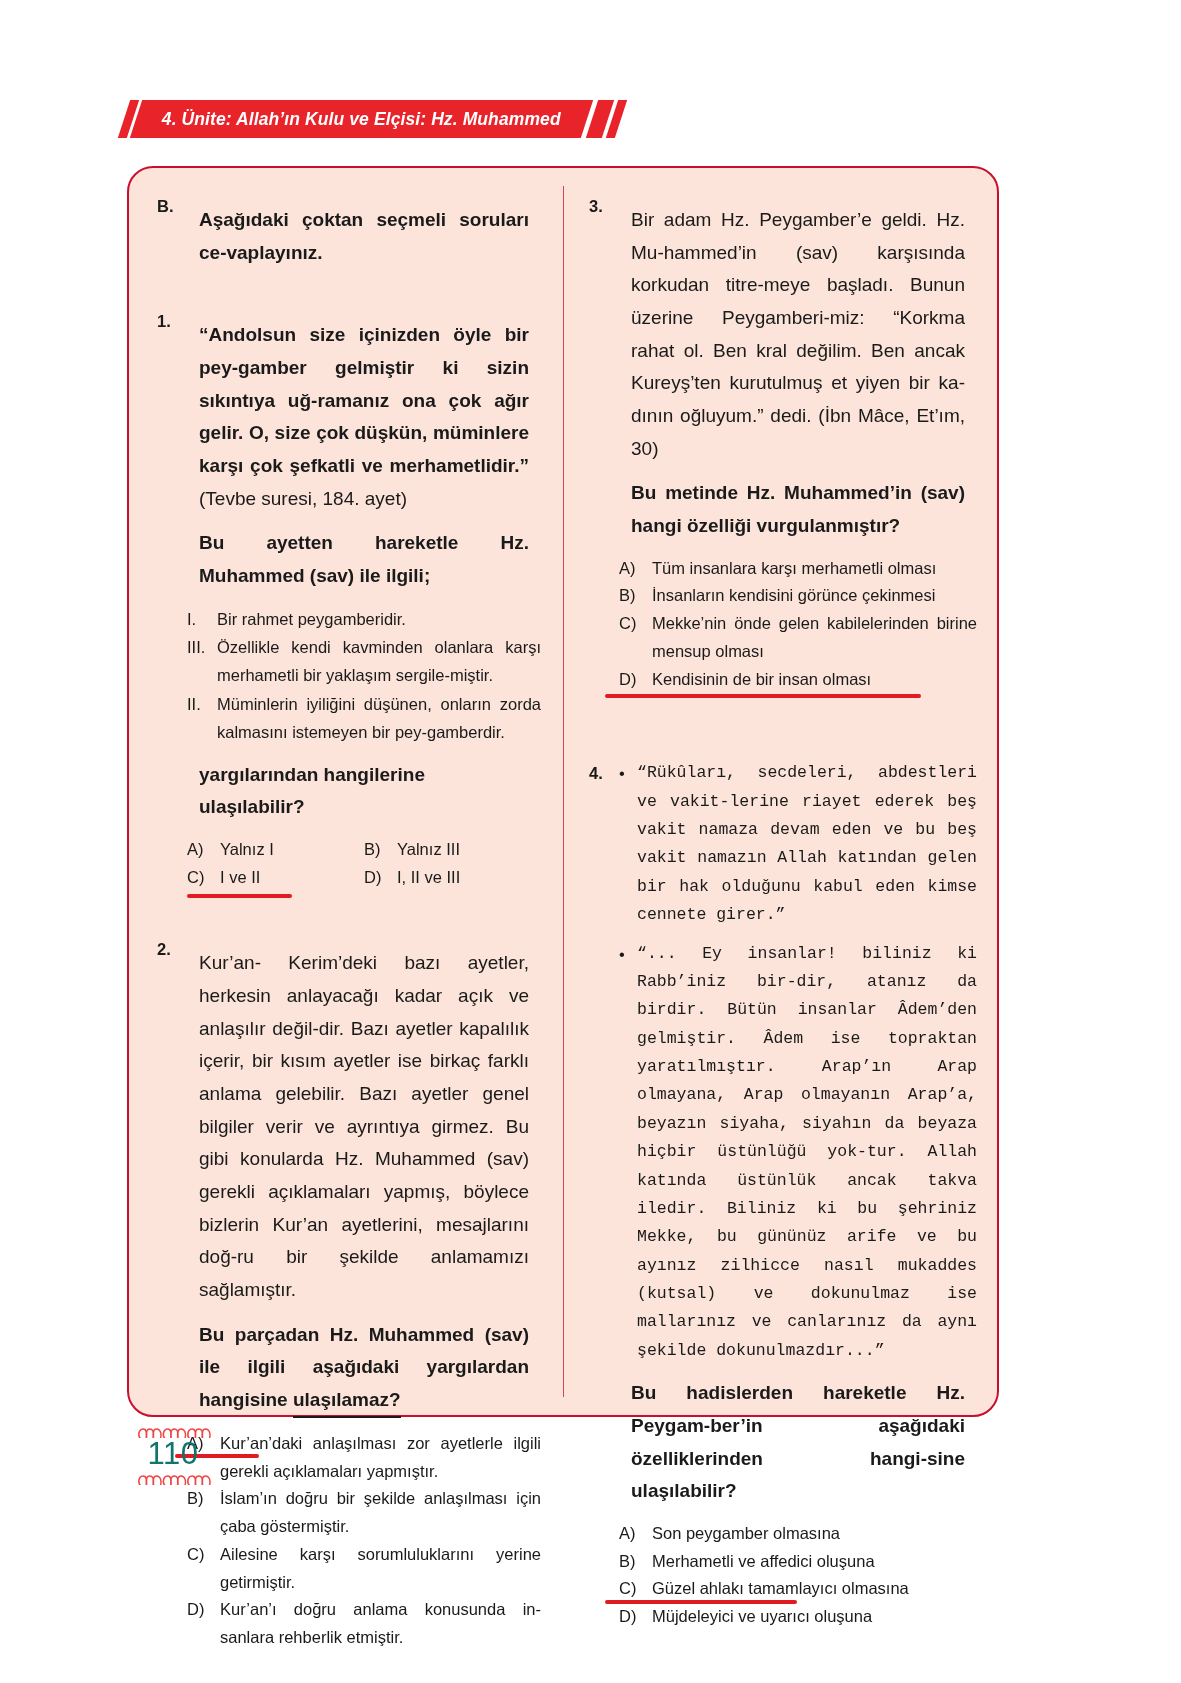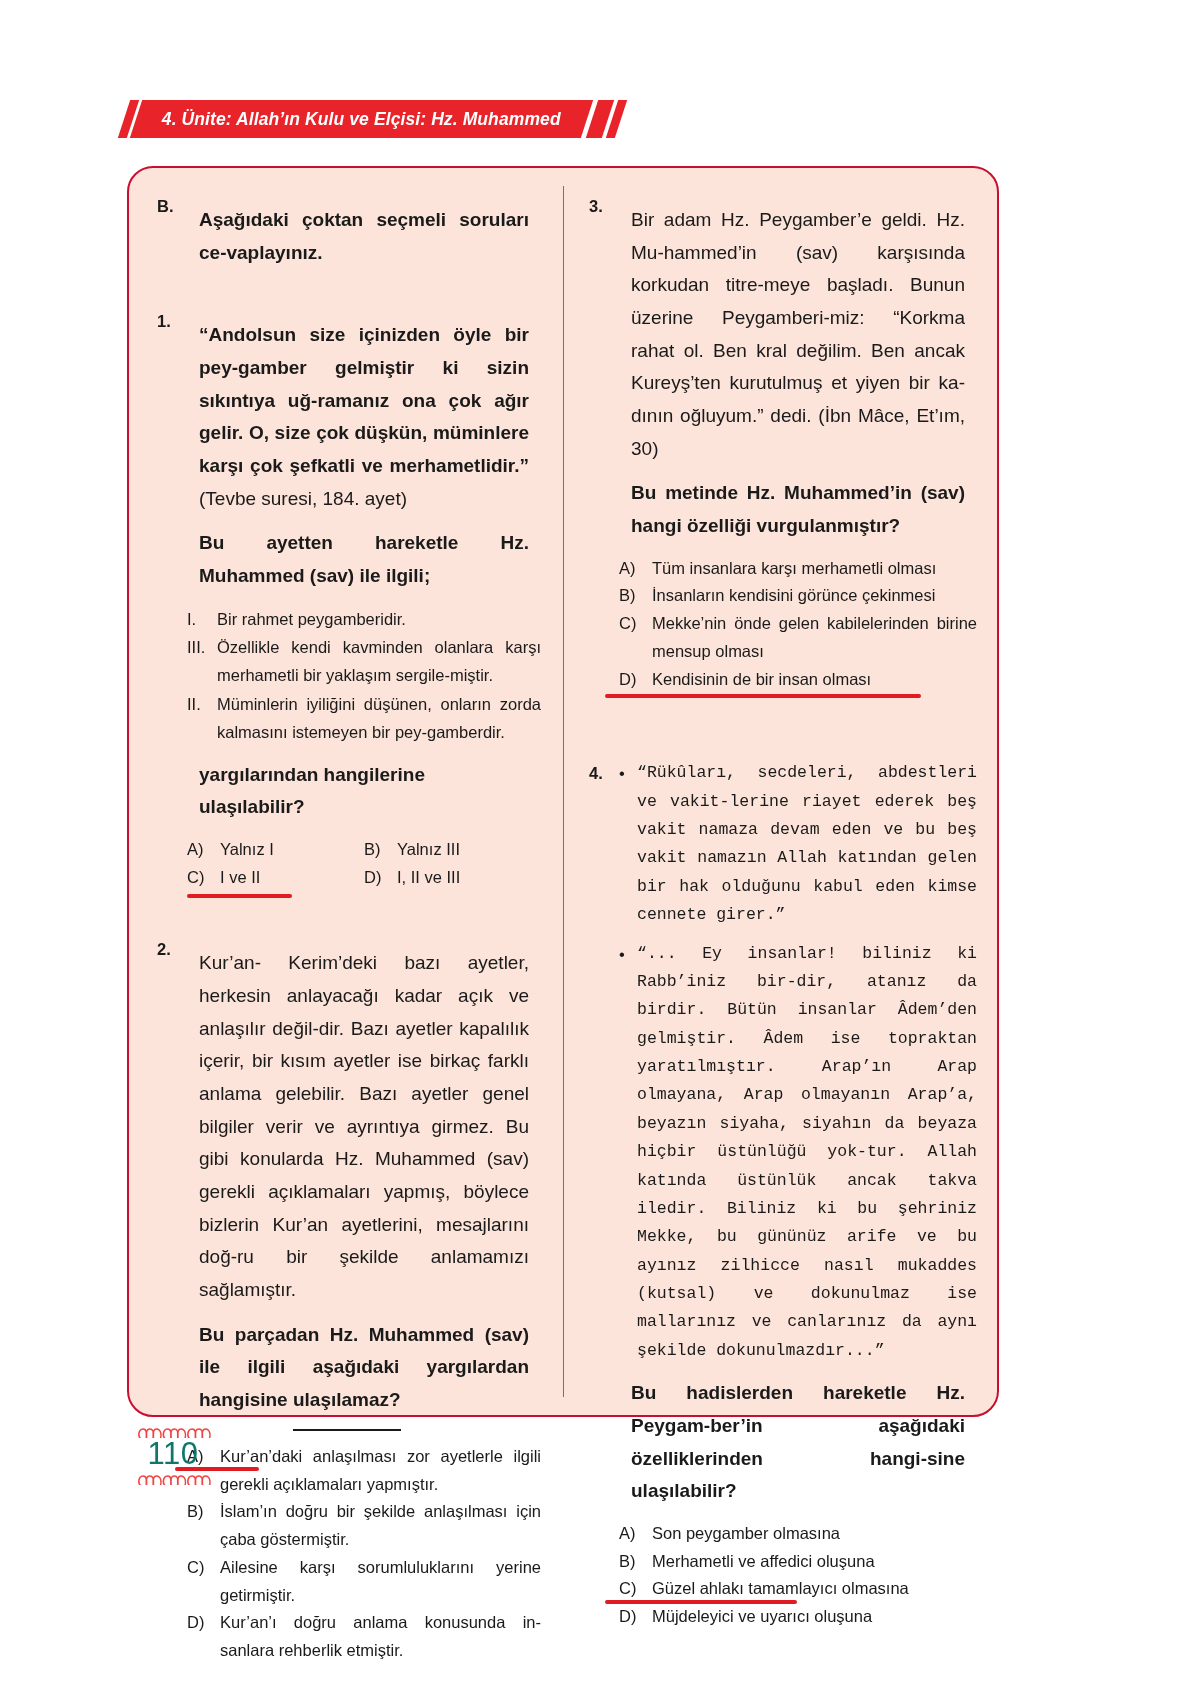--- a/index.html
+++ b/index.html
@@ -130,21 +130,21 @@
   .uline-red {
     position: absolute;
     height: 4px;
     background: #e01b22;
     border-radius: 2px;
   }
   .uline-black {
     border-bottom: 2px solid #1a1a1a;
     display: inline-block;
     line-height: 1.2;
-    padding-bottom: 17px;
+    padding-bottom: 4px;
   }
 
   .spacer-sm { height: 10px; }
   .spacer-md { height: 22px; }
   .spacer-lg { height: 40px; }
 
   
   .folio {
     position: absolute;
     left: 118px;

